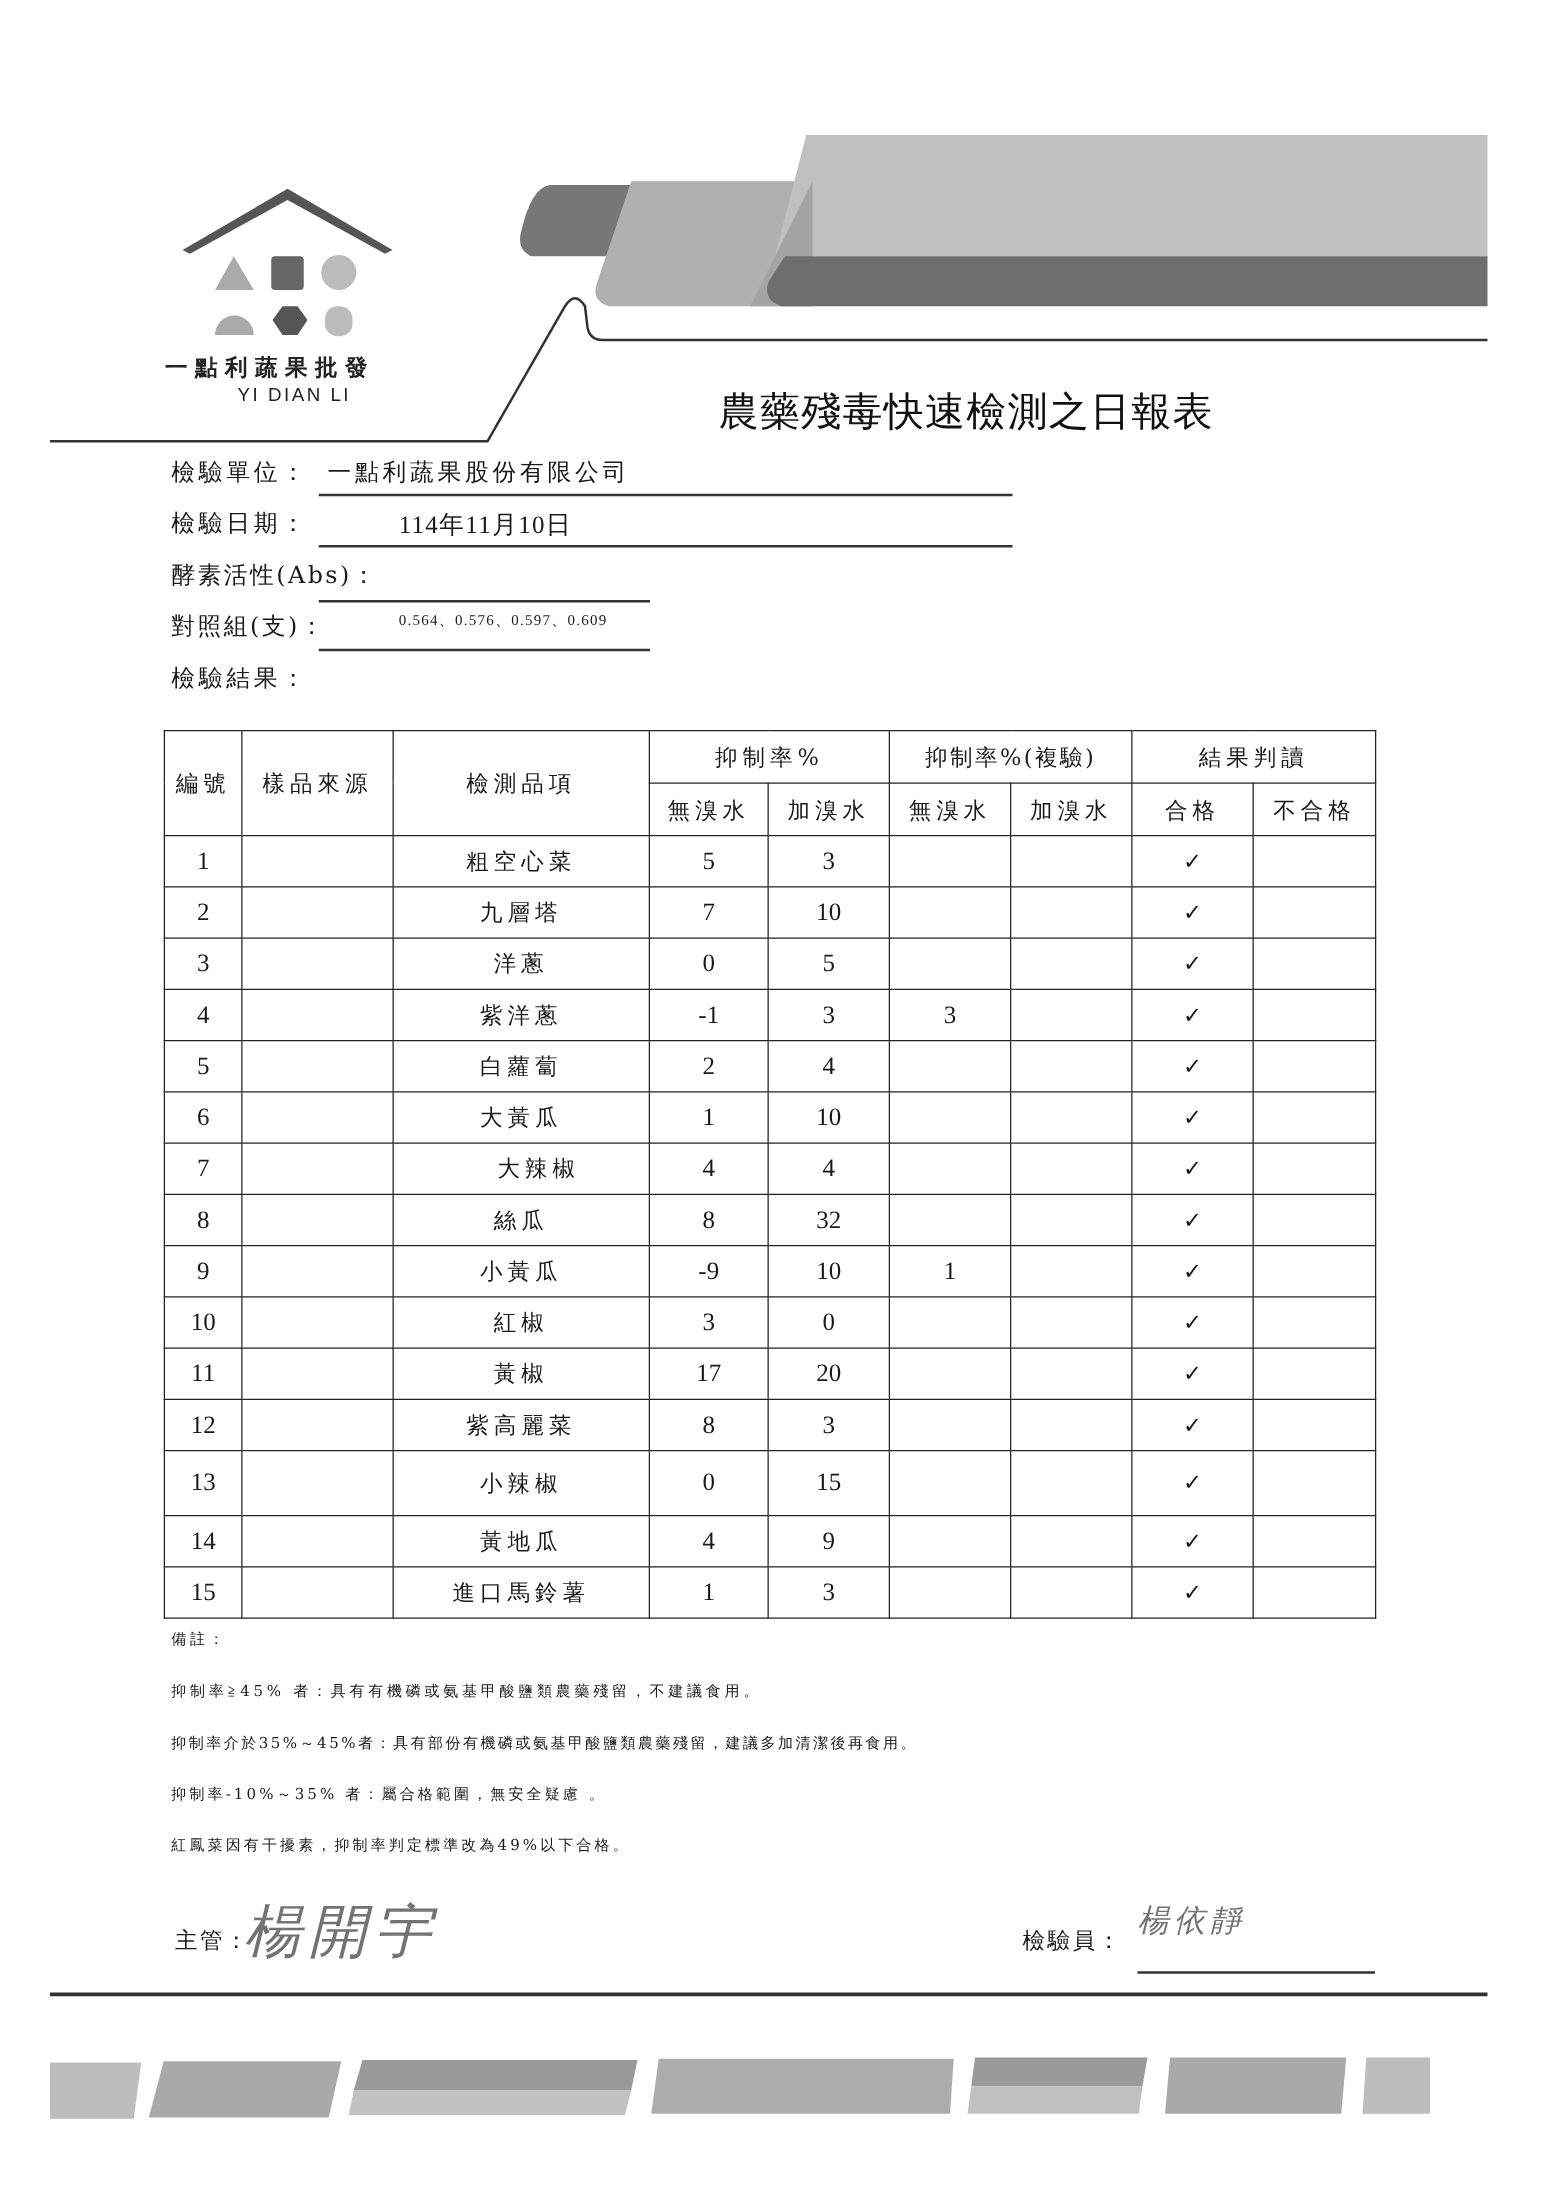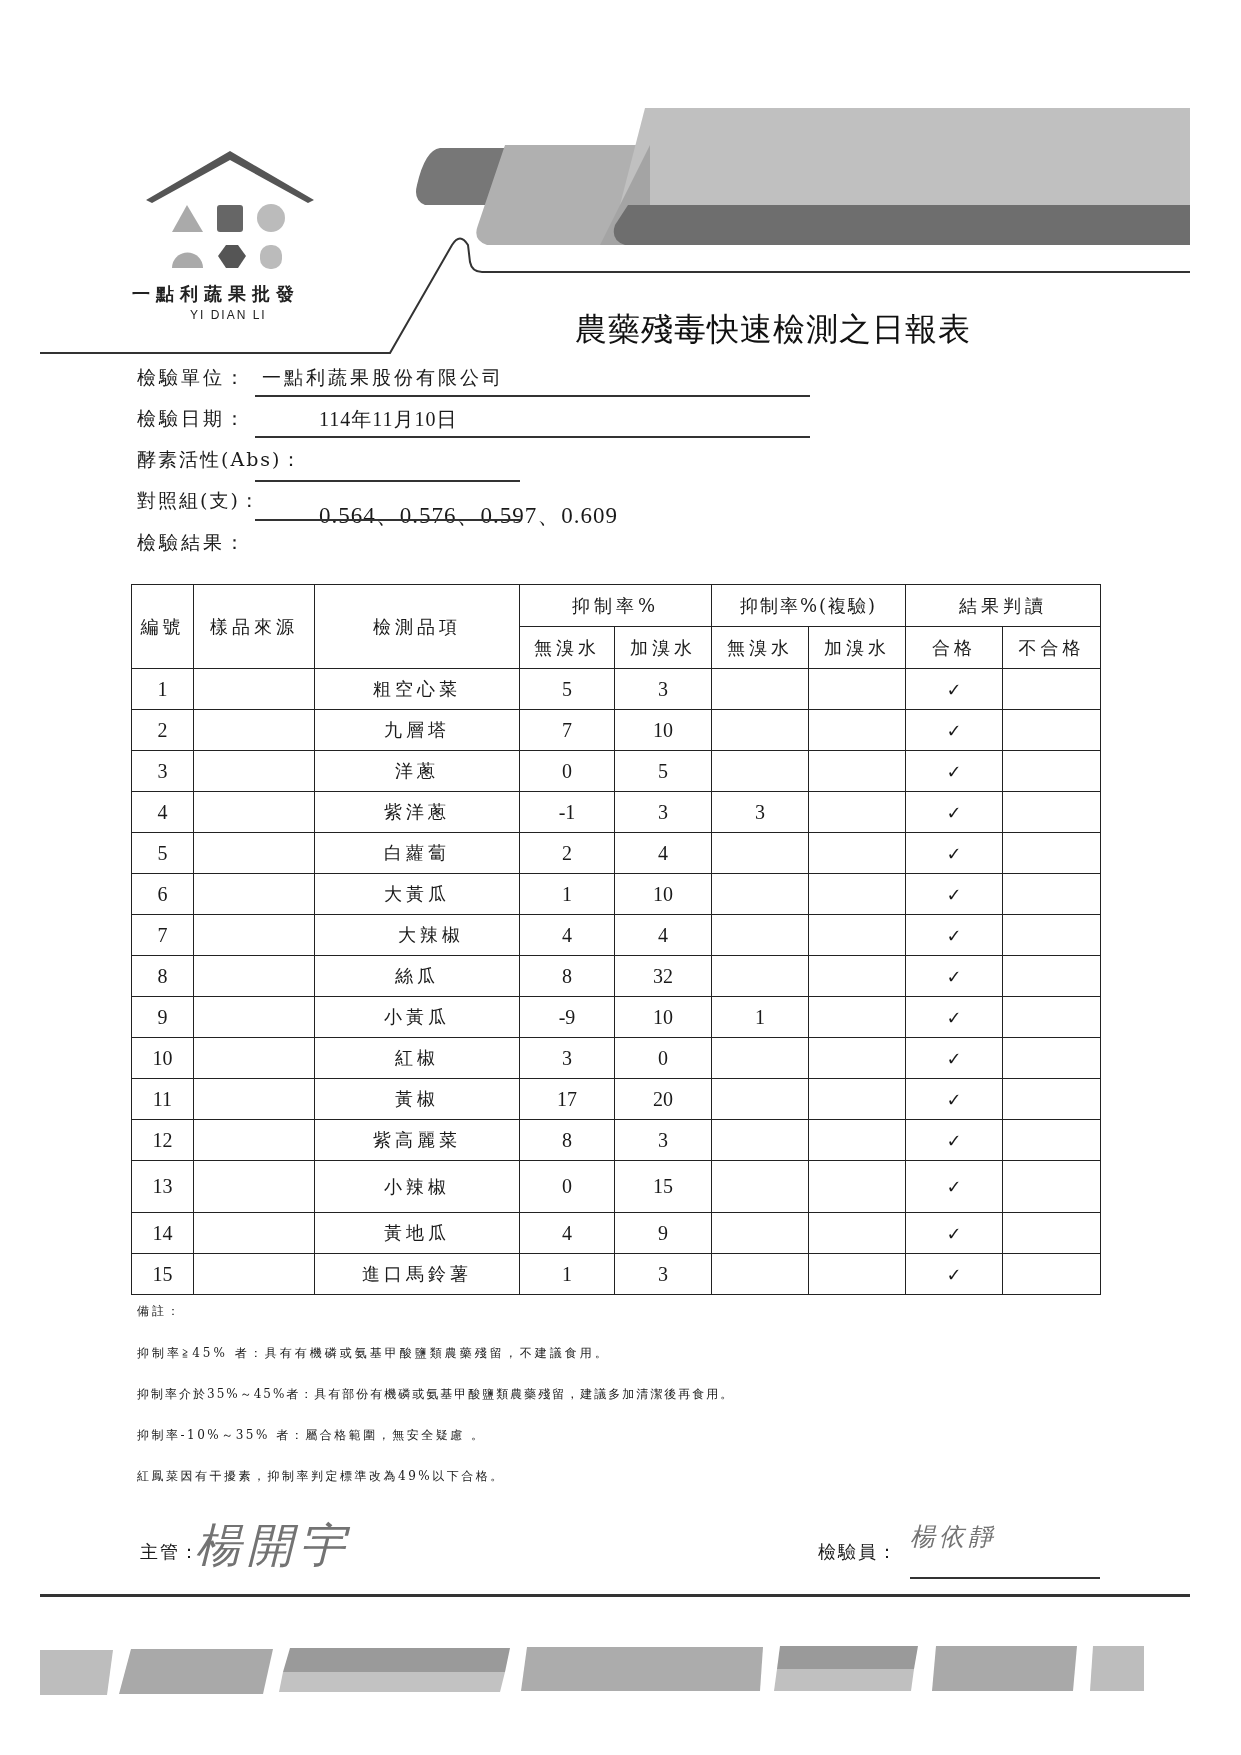--- a/index.html
+++ b/index.html
@@ -5,21 +5,21 @@
   html, body { margin:0; padding:0; background:#fff; }
   body { width:1241px; height:1755px; position:relative; overflow:hidden;
          font-family:"DejaVu Serif", "Liberation Serif", serif; color:#1a1a1a; }
 
   
   #header-art { position:absolute; left:0; top:0; width:1241px; height:360px; }
 
   .logo-cn { position:absolute; left:132px; top:282px; font-family:"DejaVu Sans", sans-serif;
              font-size:18px; font-weight:bold; letter-spacing:6px; color:#222; }
   .logo-en { position:absolute; left:190px; top:308px; font-family:"Liberation Sans", sans-serif;
-             font-size:12px; letter-spacing:2px; color:#222; }
+             font-size:15px; letter-spacing:2px; color:#222; }
 
   .doc-title { position:absolute; left:575px; top:308px; font-family:"DejaVu Sans", sans-serif;
                font-size:32px; font-weight:normal; color:#111; letter-spacing:1px; }
 
   
   .field { position:absolute; left:137px; font-size:19px; letter-spacing:3px; }
   .field .val { position:absolute; white-space:nowrap; letter-spacing:1px; }
   .uline { position:absolute; height:1.5px; background:#333; }
 
   
@@ -82,21 +82,21 @@
 </div>
 <div class="uline" style="left:255px; top:436px; width:555px;"></div>
 
 <div class="field" style="top:447px;">
   <span style="letter-spacing:2px;">酵素活性(Abs)：</span>
 </div>
 <div class="uline" style="left:255px; top:480px; width:265px;"></div>
 
 <div class="field" style="top:488px;">
   <span style="letter-spacing:2px;">對照組(支)：</span>
-  <span class="val" style="left:182px; top:12px; font-family:'Liberation Serif', serif; font-size:23px;">0.564、0.576、0.597、0.609</span>
+  <span class="val" style="left:182px; top:0; font-family:'Liberation Serif', serif; font-size:12px;">0.564、0.576、0.597、0.609</span>
 </div>
 <div class="uline" style="left:255px; top:519px; width:265px;"></div>
 
 <div class="field" style="top:530px;">
   <span>檢驗結果：</span>
 </div>
 
 <table class="report">
   <colgroup>
     <col style="width:62px">

